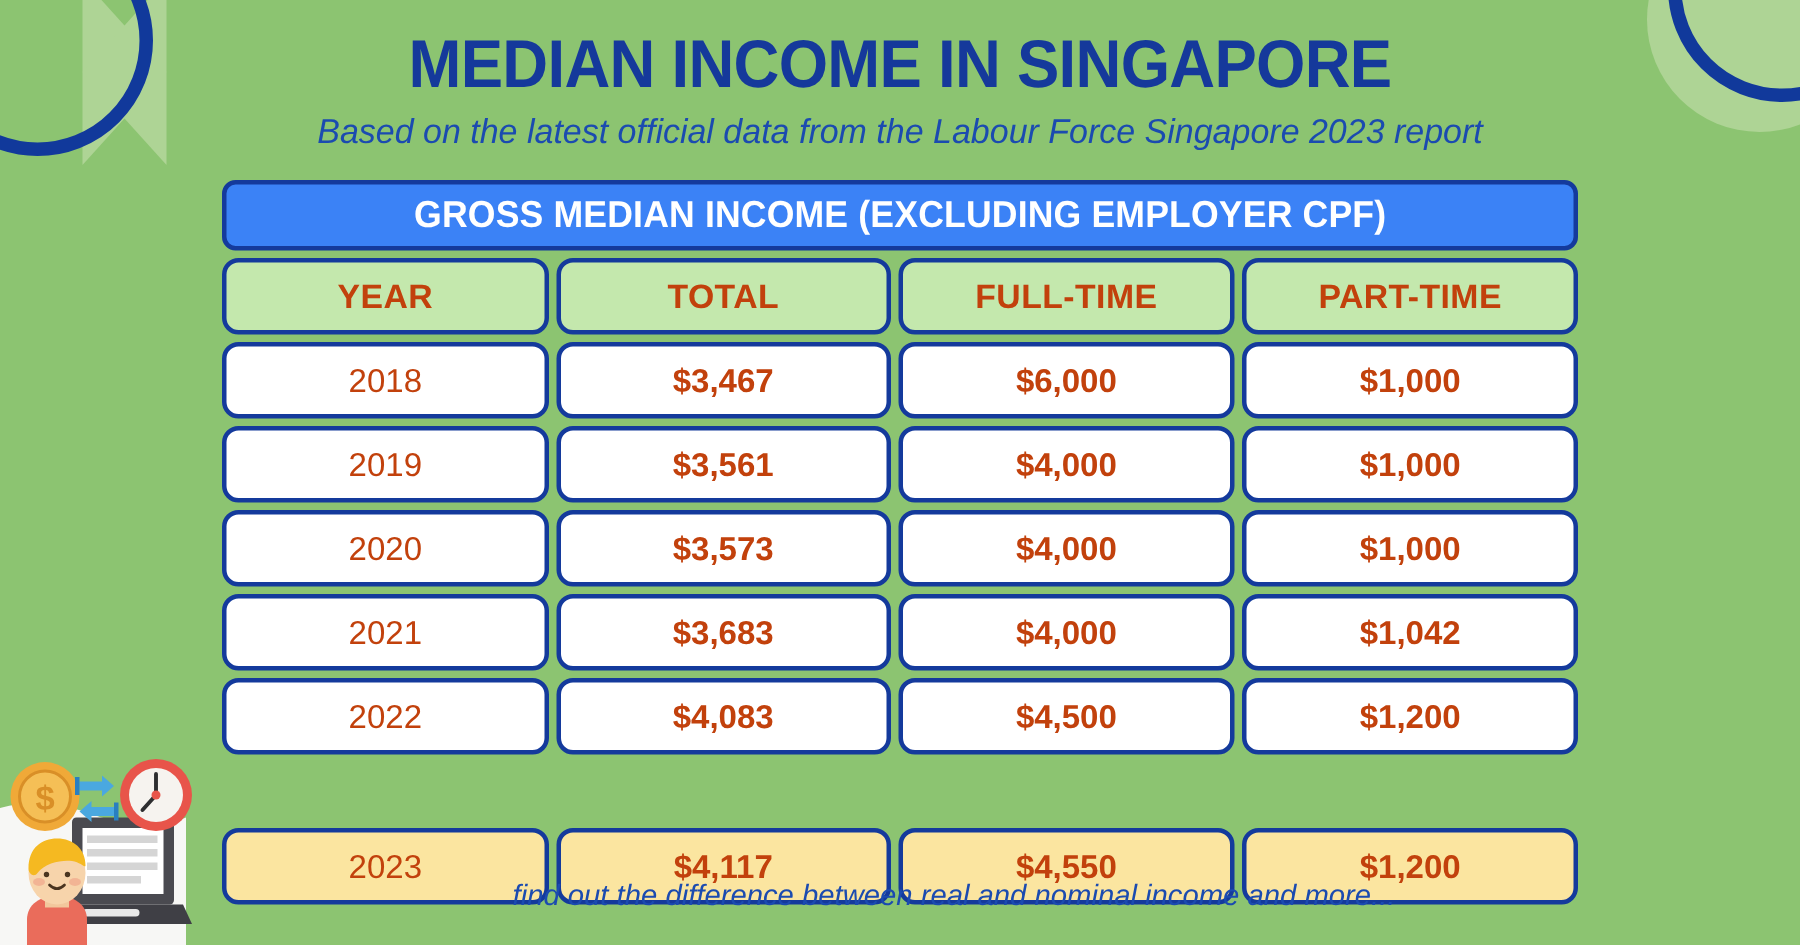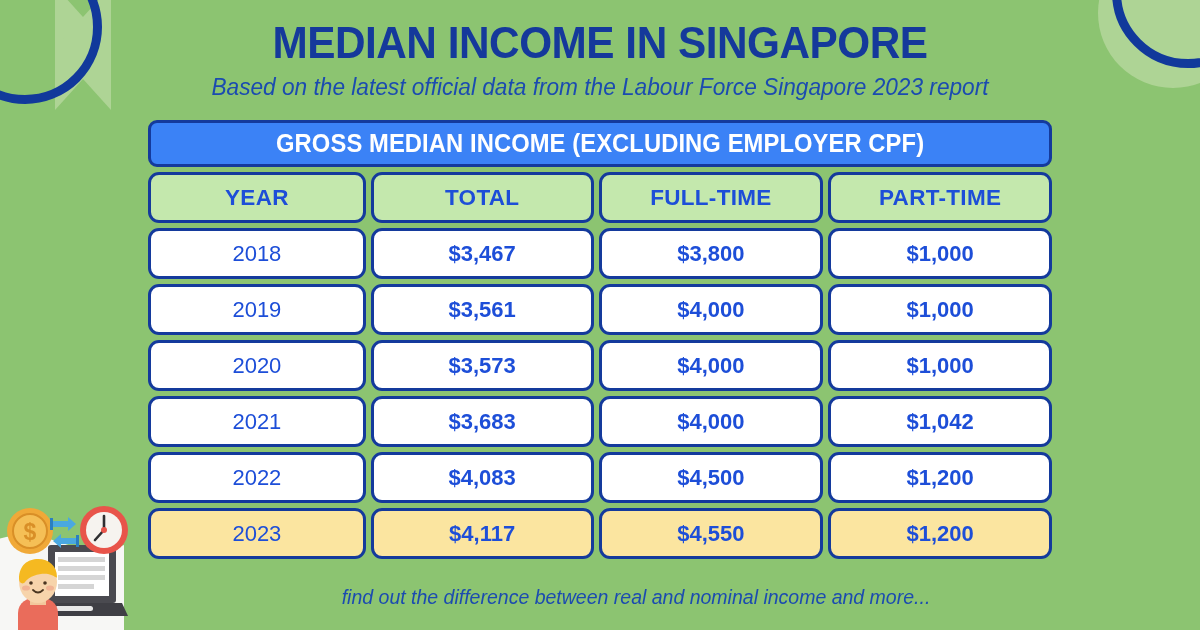--- a/index.html
+++ b/index.html
@@ -132,33 +132,34 @@
     column-gap: 5px;
   }
   .cell {
     border: 3px solid #143a9c;
     border-radius: 11px;
     box-sizing: border-box;
     height: 51px;
     display: flex;
     align-items: center;
     justify-content: center;
-    color: #1d4ed8;
+    color: #c2410c;
     font-size: 22px;
     background: #ffffff;
   }
   .row.header-row .cell {
     background: #c4e8ad;
     font-weight: bold;
     font-size: 22.5px;
     letter-spacing: 0.3px;
     height: 51px;
   }
   .row.highlight .cell {
     background: #fbe5a0;
+    margin-top: 44px;
   }
   .cell.c-year  { width: 219px; font-weight: bold; }
   .cell.c-total { width: 224px; font-weight: bold; }
   .cell.c-ft    { width: 226px; font-weight: bold; }
   .cell.c-pt    { width: 225px; font-weight: bold; }
   .row .cell.c-year { font-weight: normal; }
   .row.header-row .cell.c-year { font-weight: bold; }
 
   
   .footer-note {
@@ -230,21 +231,21 @@
     <div class="row header-row">
       <div class="cell c-year">YEAR</div>
       <div class="cell c-total">TOTAL</div>
       <div class="cell c-ft">FULL-TIME</div>
       <div class="cell c-pt">PART-TIME</div>
     </div>
 
     <div class="row">
       <div class="cell c-year">2018</div>
       <div class="cell c-total">$3,467</div>
-      <div class="cell c-ft">$3,800</div>
+      <div class="cell c-ft">$6,000</div>
       <div class="cell c-pt">$1,000</div>
     </div>
 
     <div class="row">
       <div class="cell c-year">2019</div>
       <div class="cell c-total">$3,561</div>
       <div class="cell c-ft">$4,000</div>
       <div class="cell c-pt">$1,000</div>
     </div>
 

